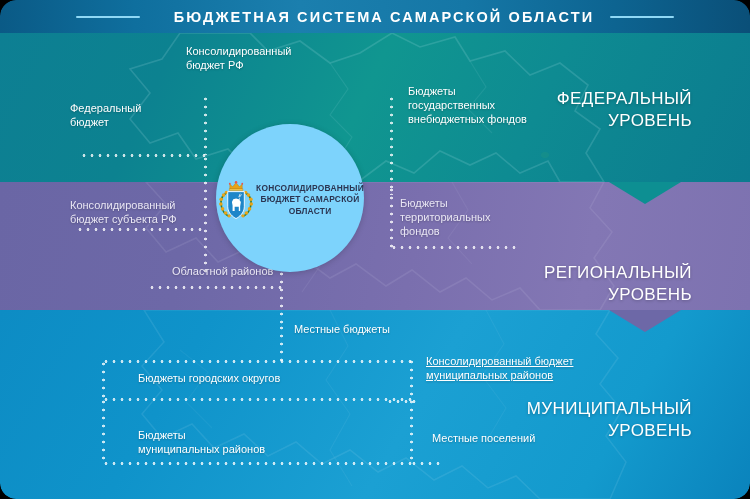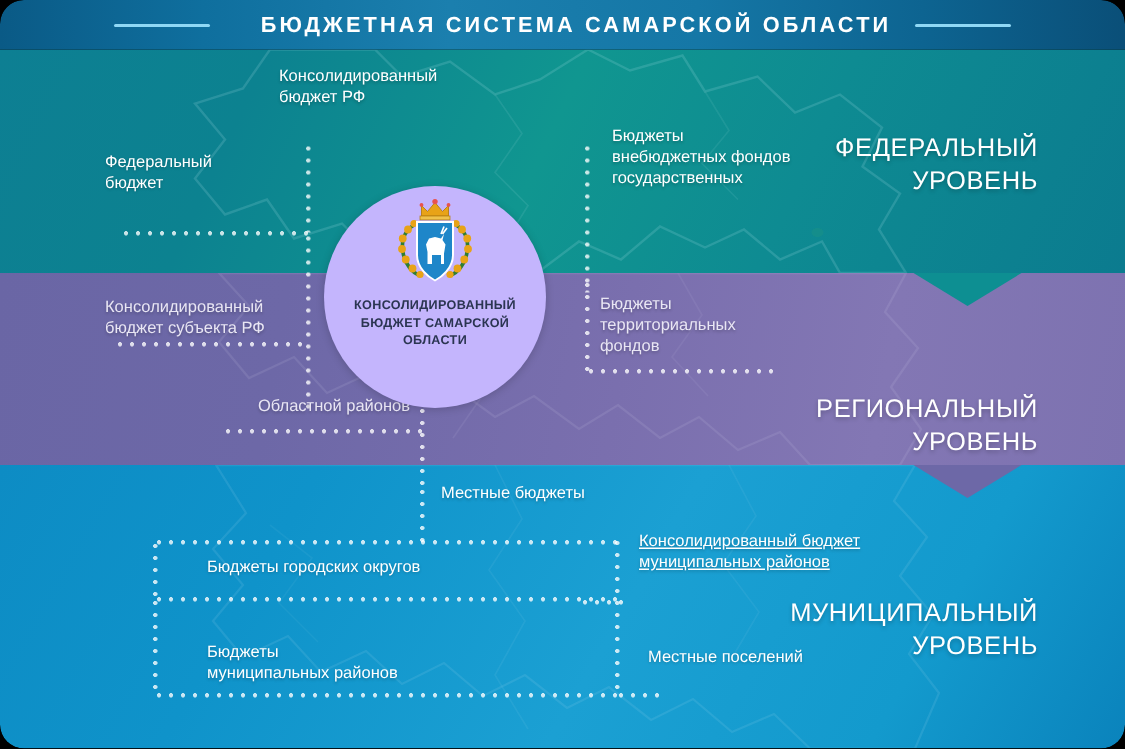--- a/index.html
+++ b/index.html
@@ -54,23 +54,23 @@
        text-shadow:0 1px 2px rgba(0,0,0,.22);}
   .lbl.dim{color:#e9e6f4;}
 
   
   .levelcap{position:absolute;color:#ffffff;font-size:17px;line-height:22px;
             text-align:right;z-index:16;letter-spacing:.4px;
             text-shadow:0 1px 3px rgba(0,0,0,.25);}
 
   
   .circle{position:absolute;left:216px;top:124px;width:148px;height:148px;
-          border-radius:50%;background:#c4b5fd;z-index:20;
+          border-radius:50%;background:#7dd3fc;z-index:20;
           box-shadow:0 1px 6px rgba(0,0,0,.18);
-          display:flex;flex-direction:column;align-items:center;}
+          display:flex;align-items:center;}
   .crest{width:58px;height:62px;margin-top:8px;}
   .circle-text{margin-top:4px;width:128px;text-align:center;
       color:#2b3552;font-size:8.4px;font-weight:bold;line-height:11.5px;letter-spacing:.25px;}
 </style>
 </head>
 <body>
 
 <div class="poster">
 
   <div class="band band-federal">
@@ -156,22 +156,22 @@
     <div>бюджет РФ</div>
   </div>
 
   <div class="lbl" style="left:70px;top:101px;width:120px;">
     <div>Федеральный</div>
     <div>бюджет</div>
   </div>
 
   <div class="lbl" style="left:408px;top:84px;width:180px;">
     <div>Бюджеты</div>
+    <div>государственных</div>
     <div>внебюджетных фондов</div>
-    <div>государственных</div>
   </div>
 
   <div class="levelcap" style="left:430px;top:88px;width:262px;">
     <div>ФЕДЕРАЛЬНЫЙ</div>
     <div>УРОВЕНЬ</div>
   </div>
 
   <div class="lbl dim" style="left:70px;top:198px;width:140px;">
     <div>Консолидированный</div>
     <div>бюджет субъекта РФ</div>

